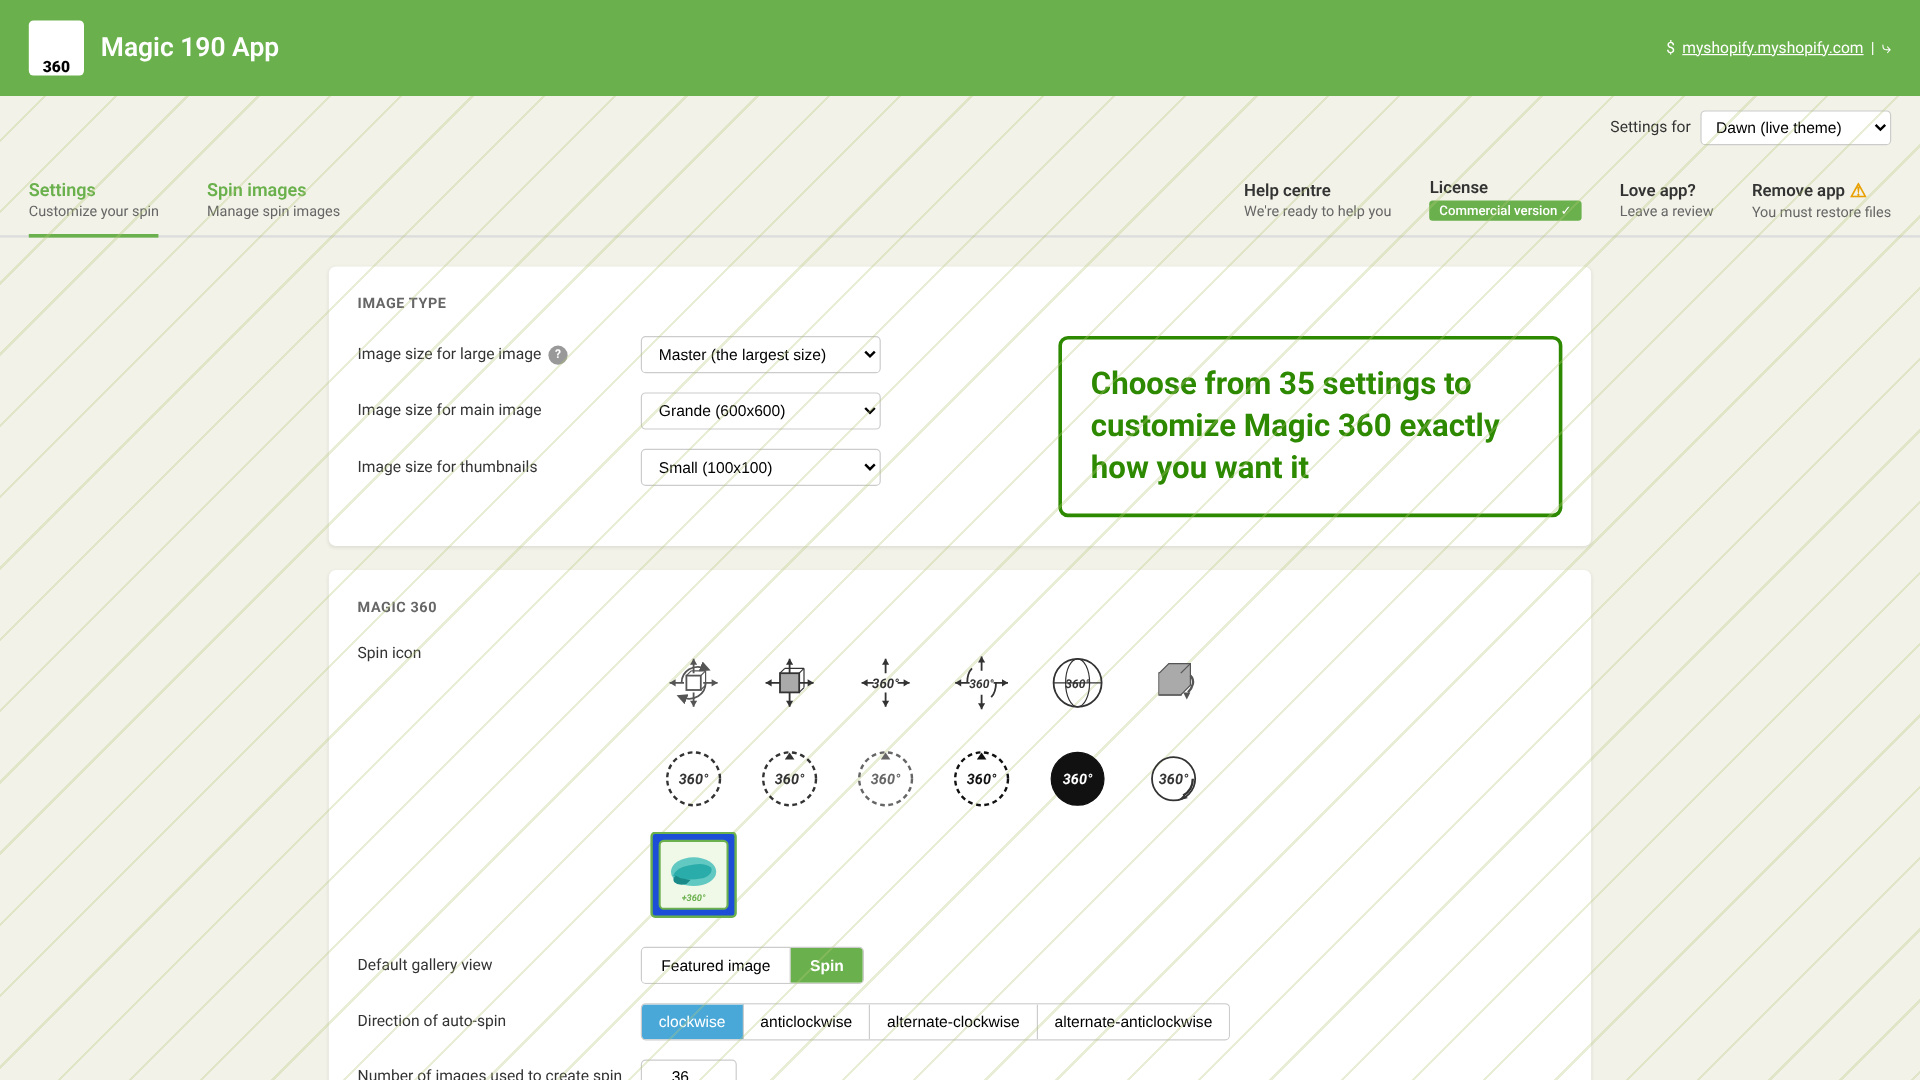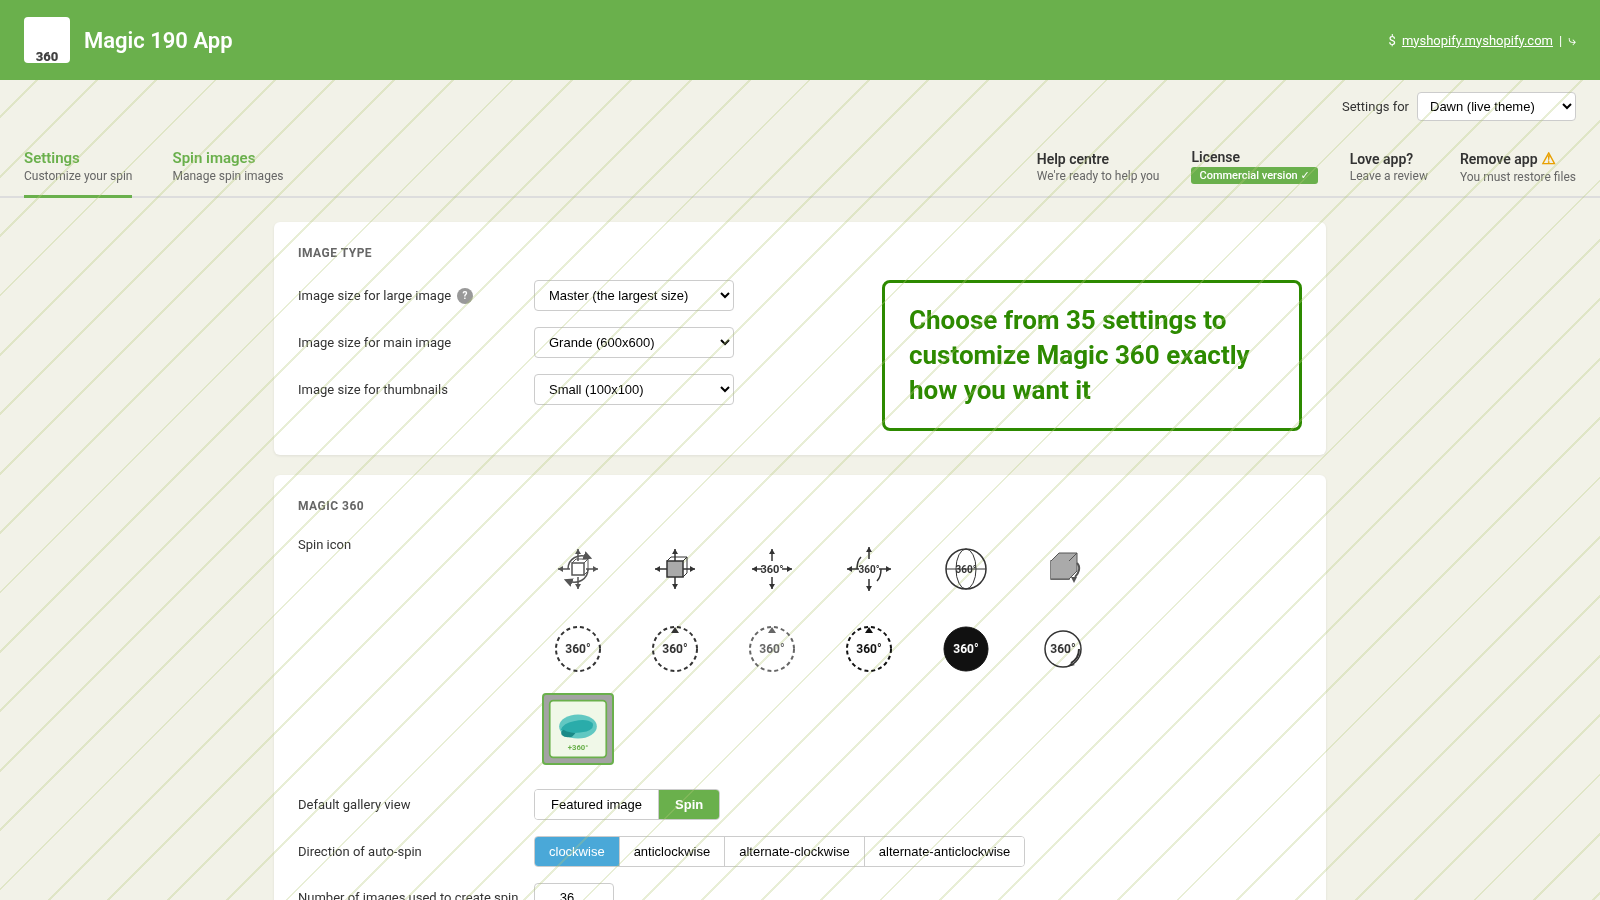--- a/index.html
+++ b/index.html
@@ -52,21 +52,21 @@
       height: 46px;
       display: flex;
       align-items: center;
       justify-content: center;
       border-radius: 4px;
     }
 
     .logo-text {
       font-size: 13px;
       font-weight: 900;
-      color: #404040;
+      color: #000000;
       line-height: 1;
       margin-top: 32px;
     }
 
     .app-title {
       color: white;
       font-size: 22px;
       font-weight: 600;
     }
 
@@ -298,21 +298,21 @@
       align-items: center;
       justify-content: center;
       border: 2px solid transparent;
       border-radius: 4px;
       cursor: pointer;
       position: relative;
     }
 
     .spin-icon-item.selected {
       border-color: #6ab04c;
-      background: #a3a3a3;
+      background: #1d4ed8;
     }
 
     .spin-icon-item svg {
       width: 60px;
       height: 60px;
     }
 
     
     .radio-button-group {
       display: flex;
@@ -389,22 +389,23 @@
 
     .magic360-label {
       font-size: 13px;
       color: #333;
       min-width: 220px;
       padding-top: 4px;
     }
 
     .spin-icon-row1, .spin-icon-row2, .spin-icon-row3 {
       display: flex;
-      gap: 25px;
+      gap: 8px;
       margin-bottom: 8px;
+      font-style: italic;
     }
   </style>
 </head>
 <body>
 
 <div class="app-header">
   <div class="header-left">
     <div class="logo-box">
       <div class="logo-text">360</div>
     </div>

